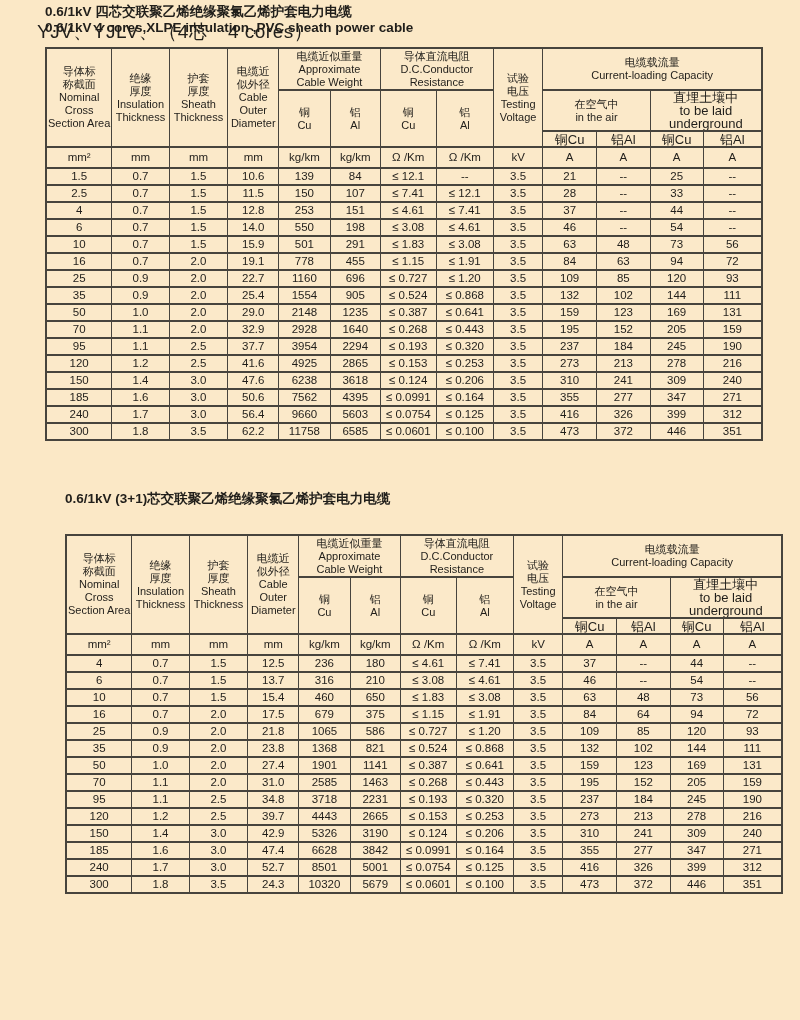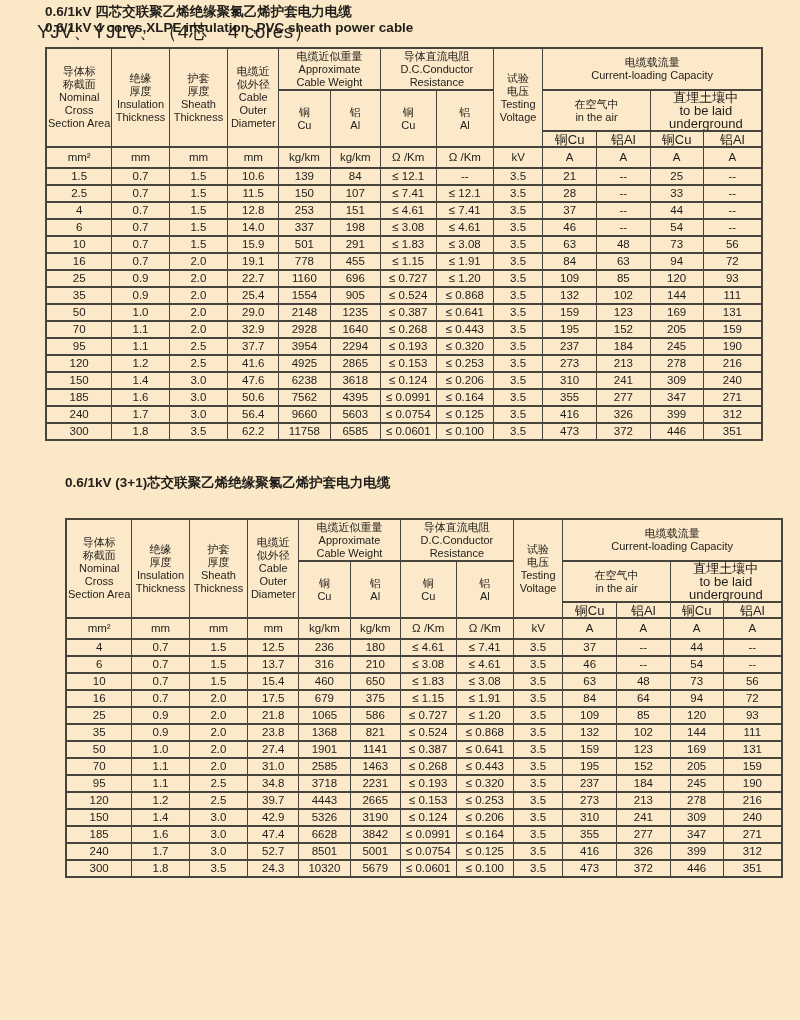--- a/index.html
+++ b/index.html
@@ -6,21 +6,21 @@
   body {
     width: 800px;
     height: 1020px;
     background: #fbe8c6;
     font-family: "Liberation Sans", "DejaVu Sans", sans-serif;
     color: #201e1a;
     overflow: hidden;
   }
   .page { padding: 4px 0 0 45px; }
   .section { width: 718px; position: relative; }
-  .section2 { margin-top: 34px; padding-left: 20px; }
+  .section2 { margin-top: 50px; padding-left: 20px; }
   .sec-head { position: relative; min-height: 40px; }
   .title-zh, .title-en {
     text-align: left;
     font-weight: bold;
     font-size: 13.5px;
     line-height: 16px;
     white-space: nowrap;
   }
   .sec-label {
     position: absolute;
@@ -206,21 +206,21 @@
             <td>37</td>
             <td>--</td>
             <td>44</td>
             <td>--</td>
           </tr>
           <tr>
             <td>6</td>
             <td>0.7</td>
             <td>1.5</td>
             <td>14.0</td>
-            <td>337</td>
+            <td>550</td>
             <td>198</td>
             <td>≤ 3.08</td>
             <td>≤ 4.61</td>
             <td>3.5</td>
             <td>46</td>
             <td>--</td>
             <td>54</td>
             <td>--</td>
           </tr>
           <tr>

